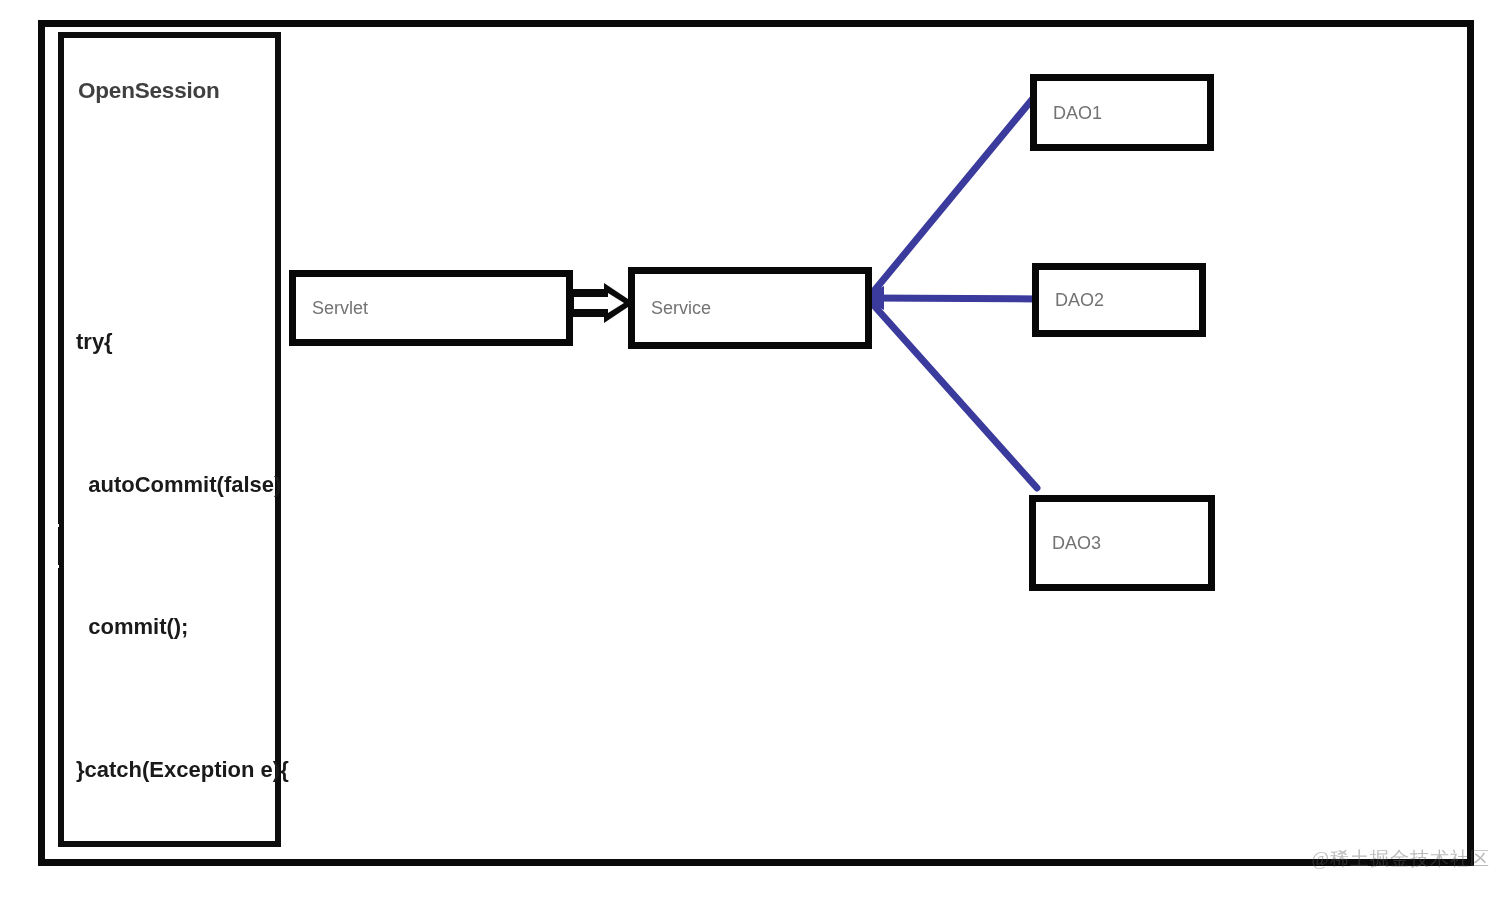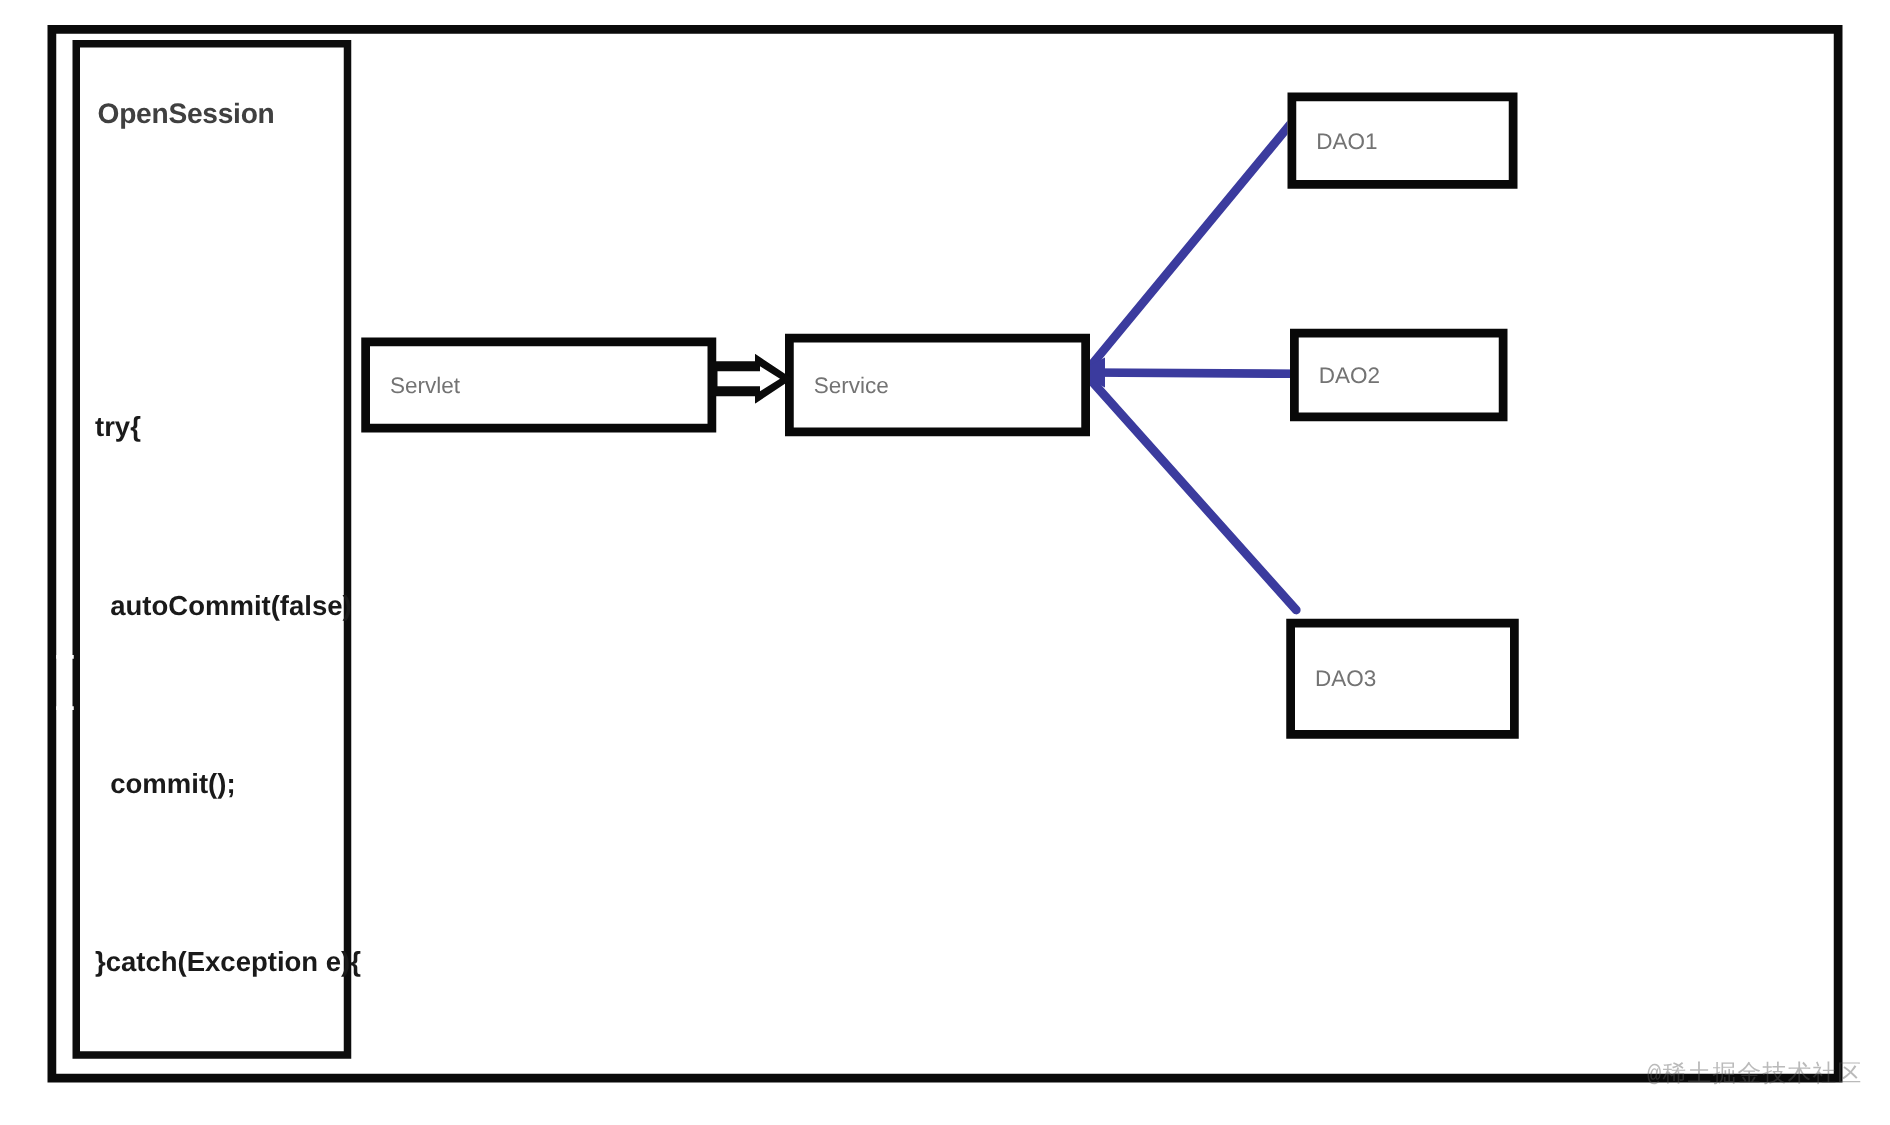--- a/index.html
+++ b/index.html
@@ -120,21 +120,21 @@
   
   #watermark {
     position: absolute;
     right: 22px;
     bottom: 28px;
     font-size: 19px;
     color: rgba(90, 90, 90, 0.42);
     letter-spacing: 1px;
     z-index: 10;
     white-space: nowrap;
-    font-family: Liberation Mono, monospace;
+    font-family: Liberation Serif, serif;
     margin-top: 44px;
   }
 </style>
 </head>
 <body>
 
 <div id="outer-frame"></div>
 
 <svg id="connectors" viewBox="0 0 1512 900" xmlns="http://www.w3.org/2000/svg">
 

